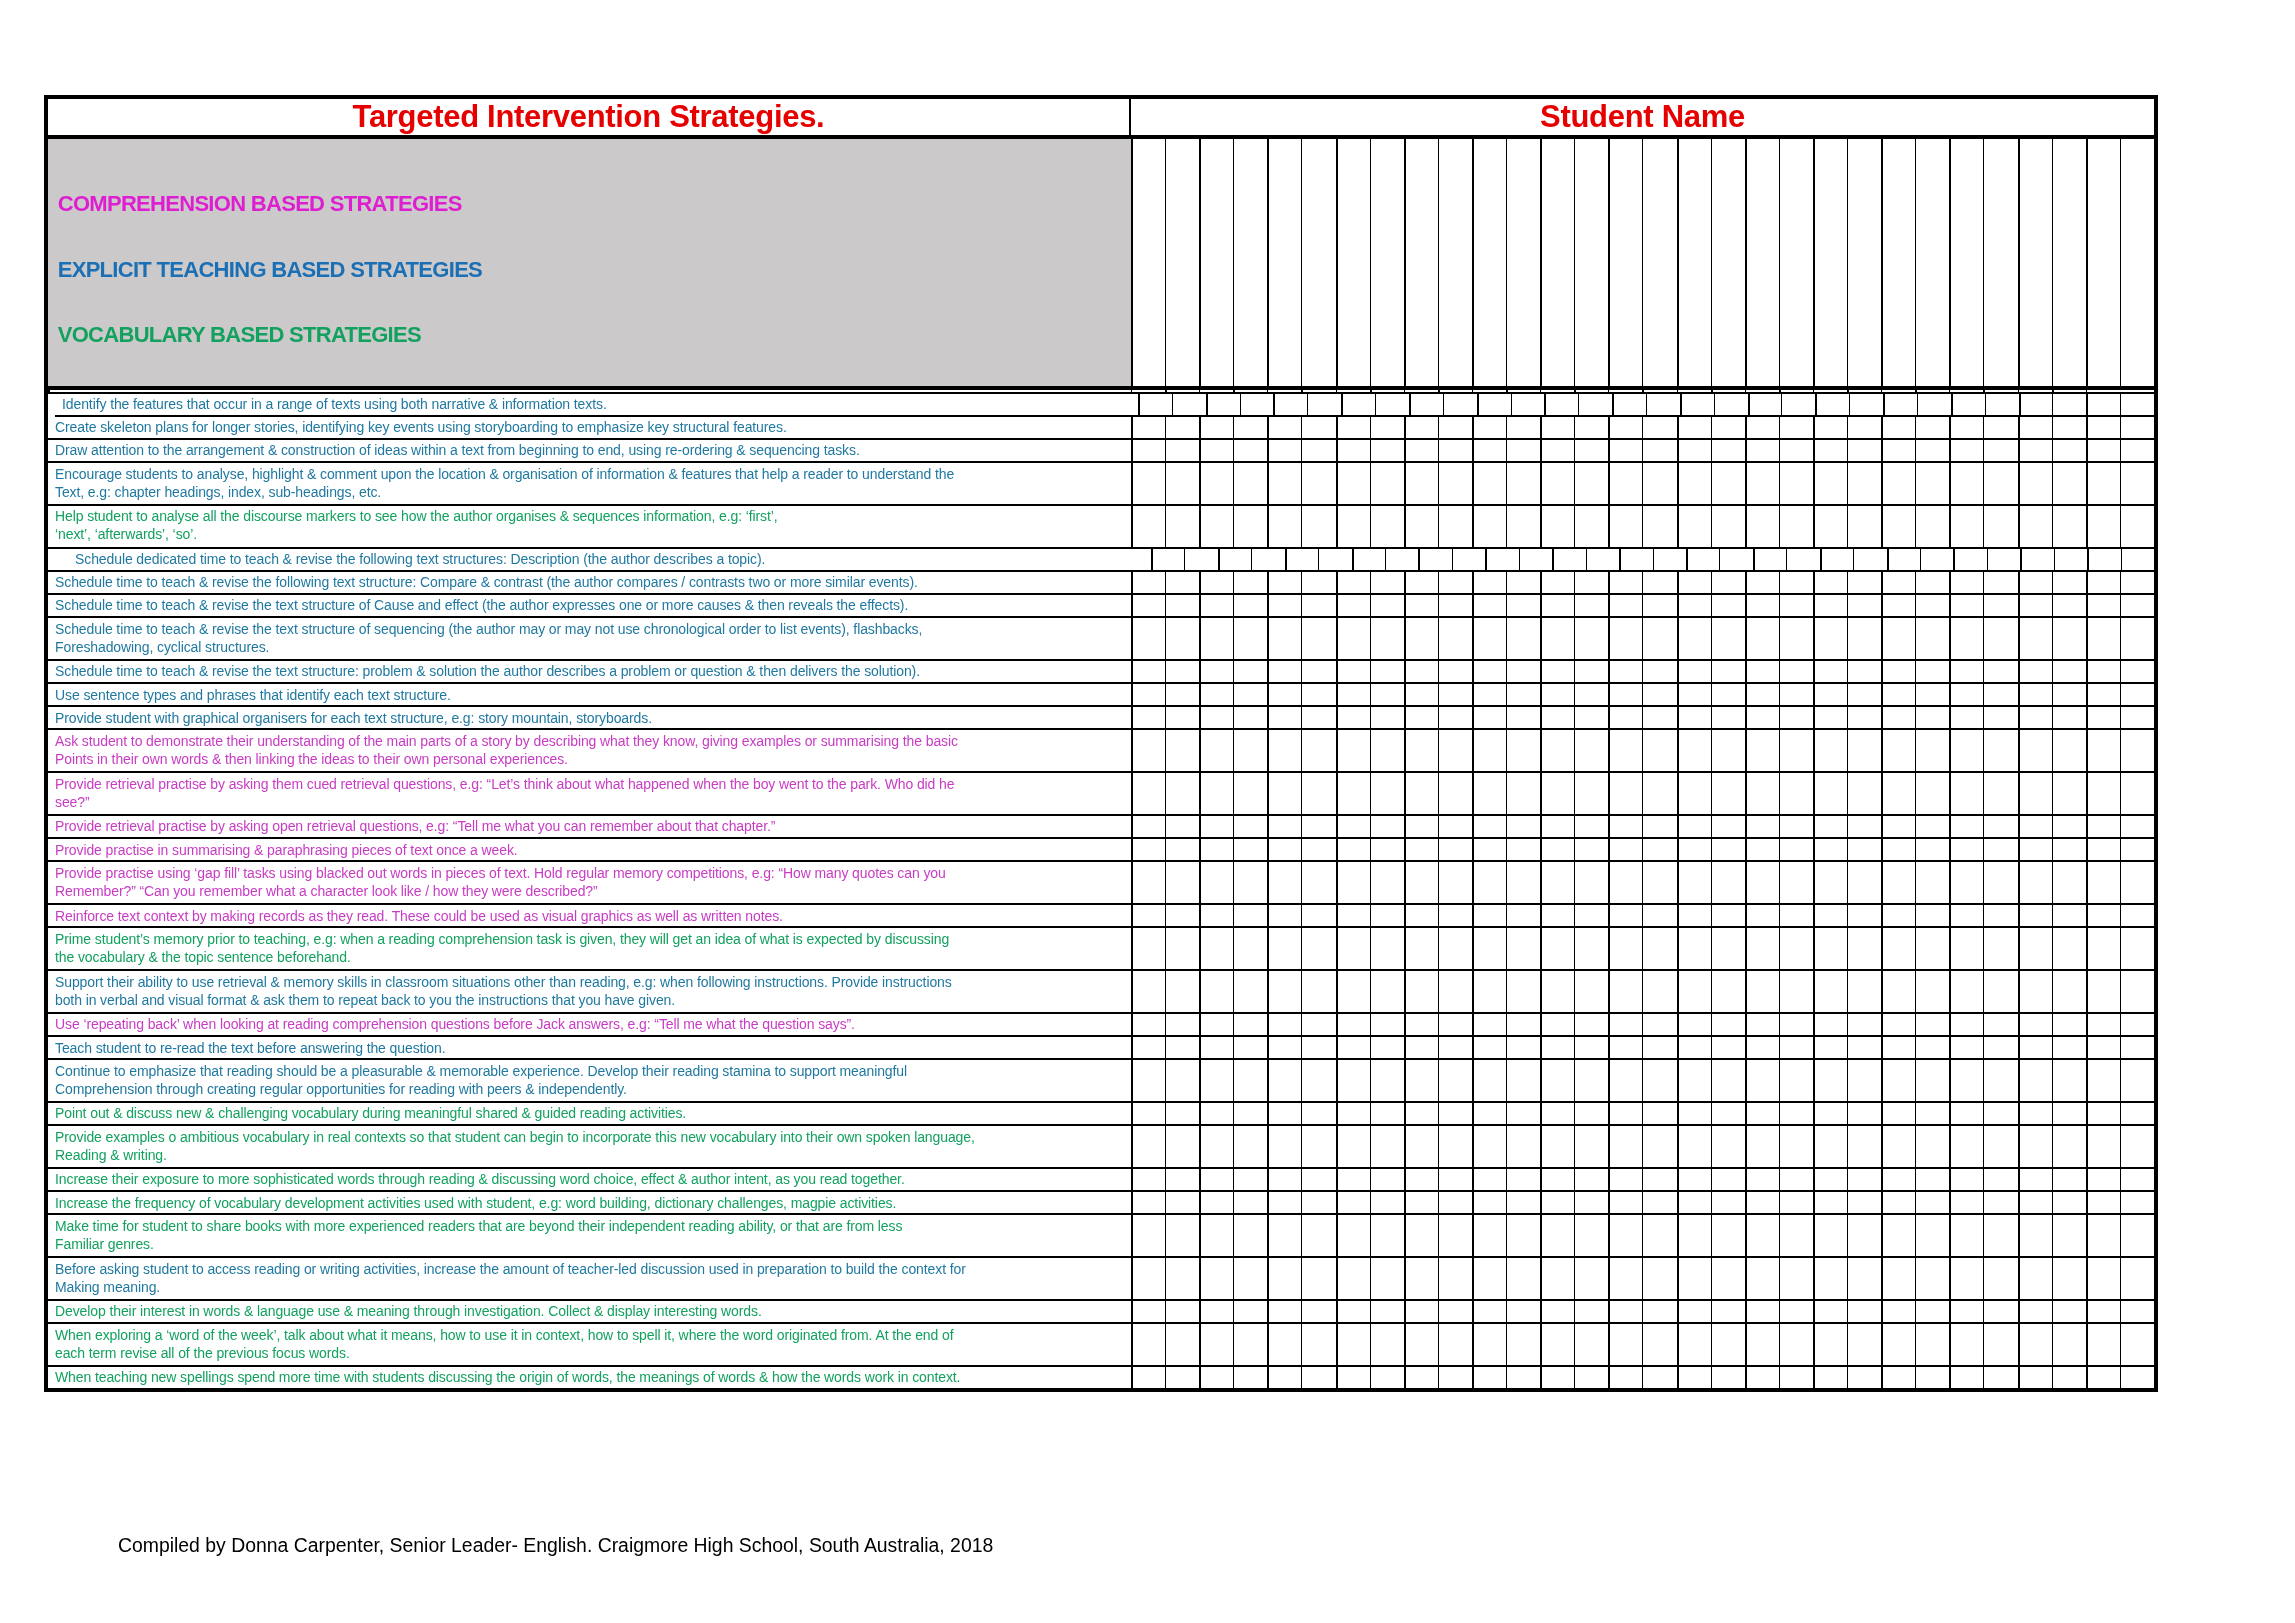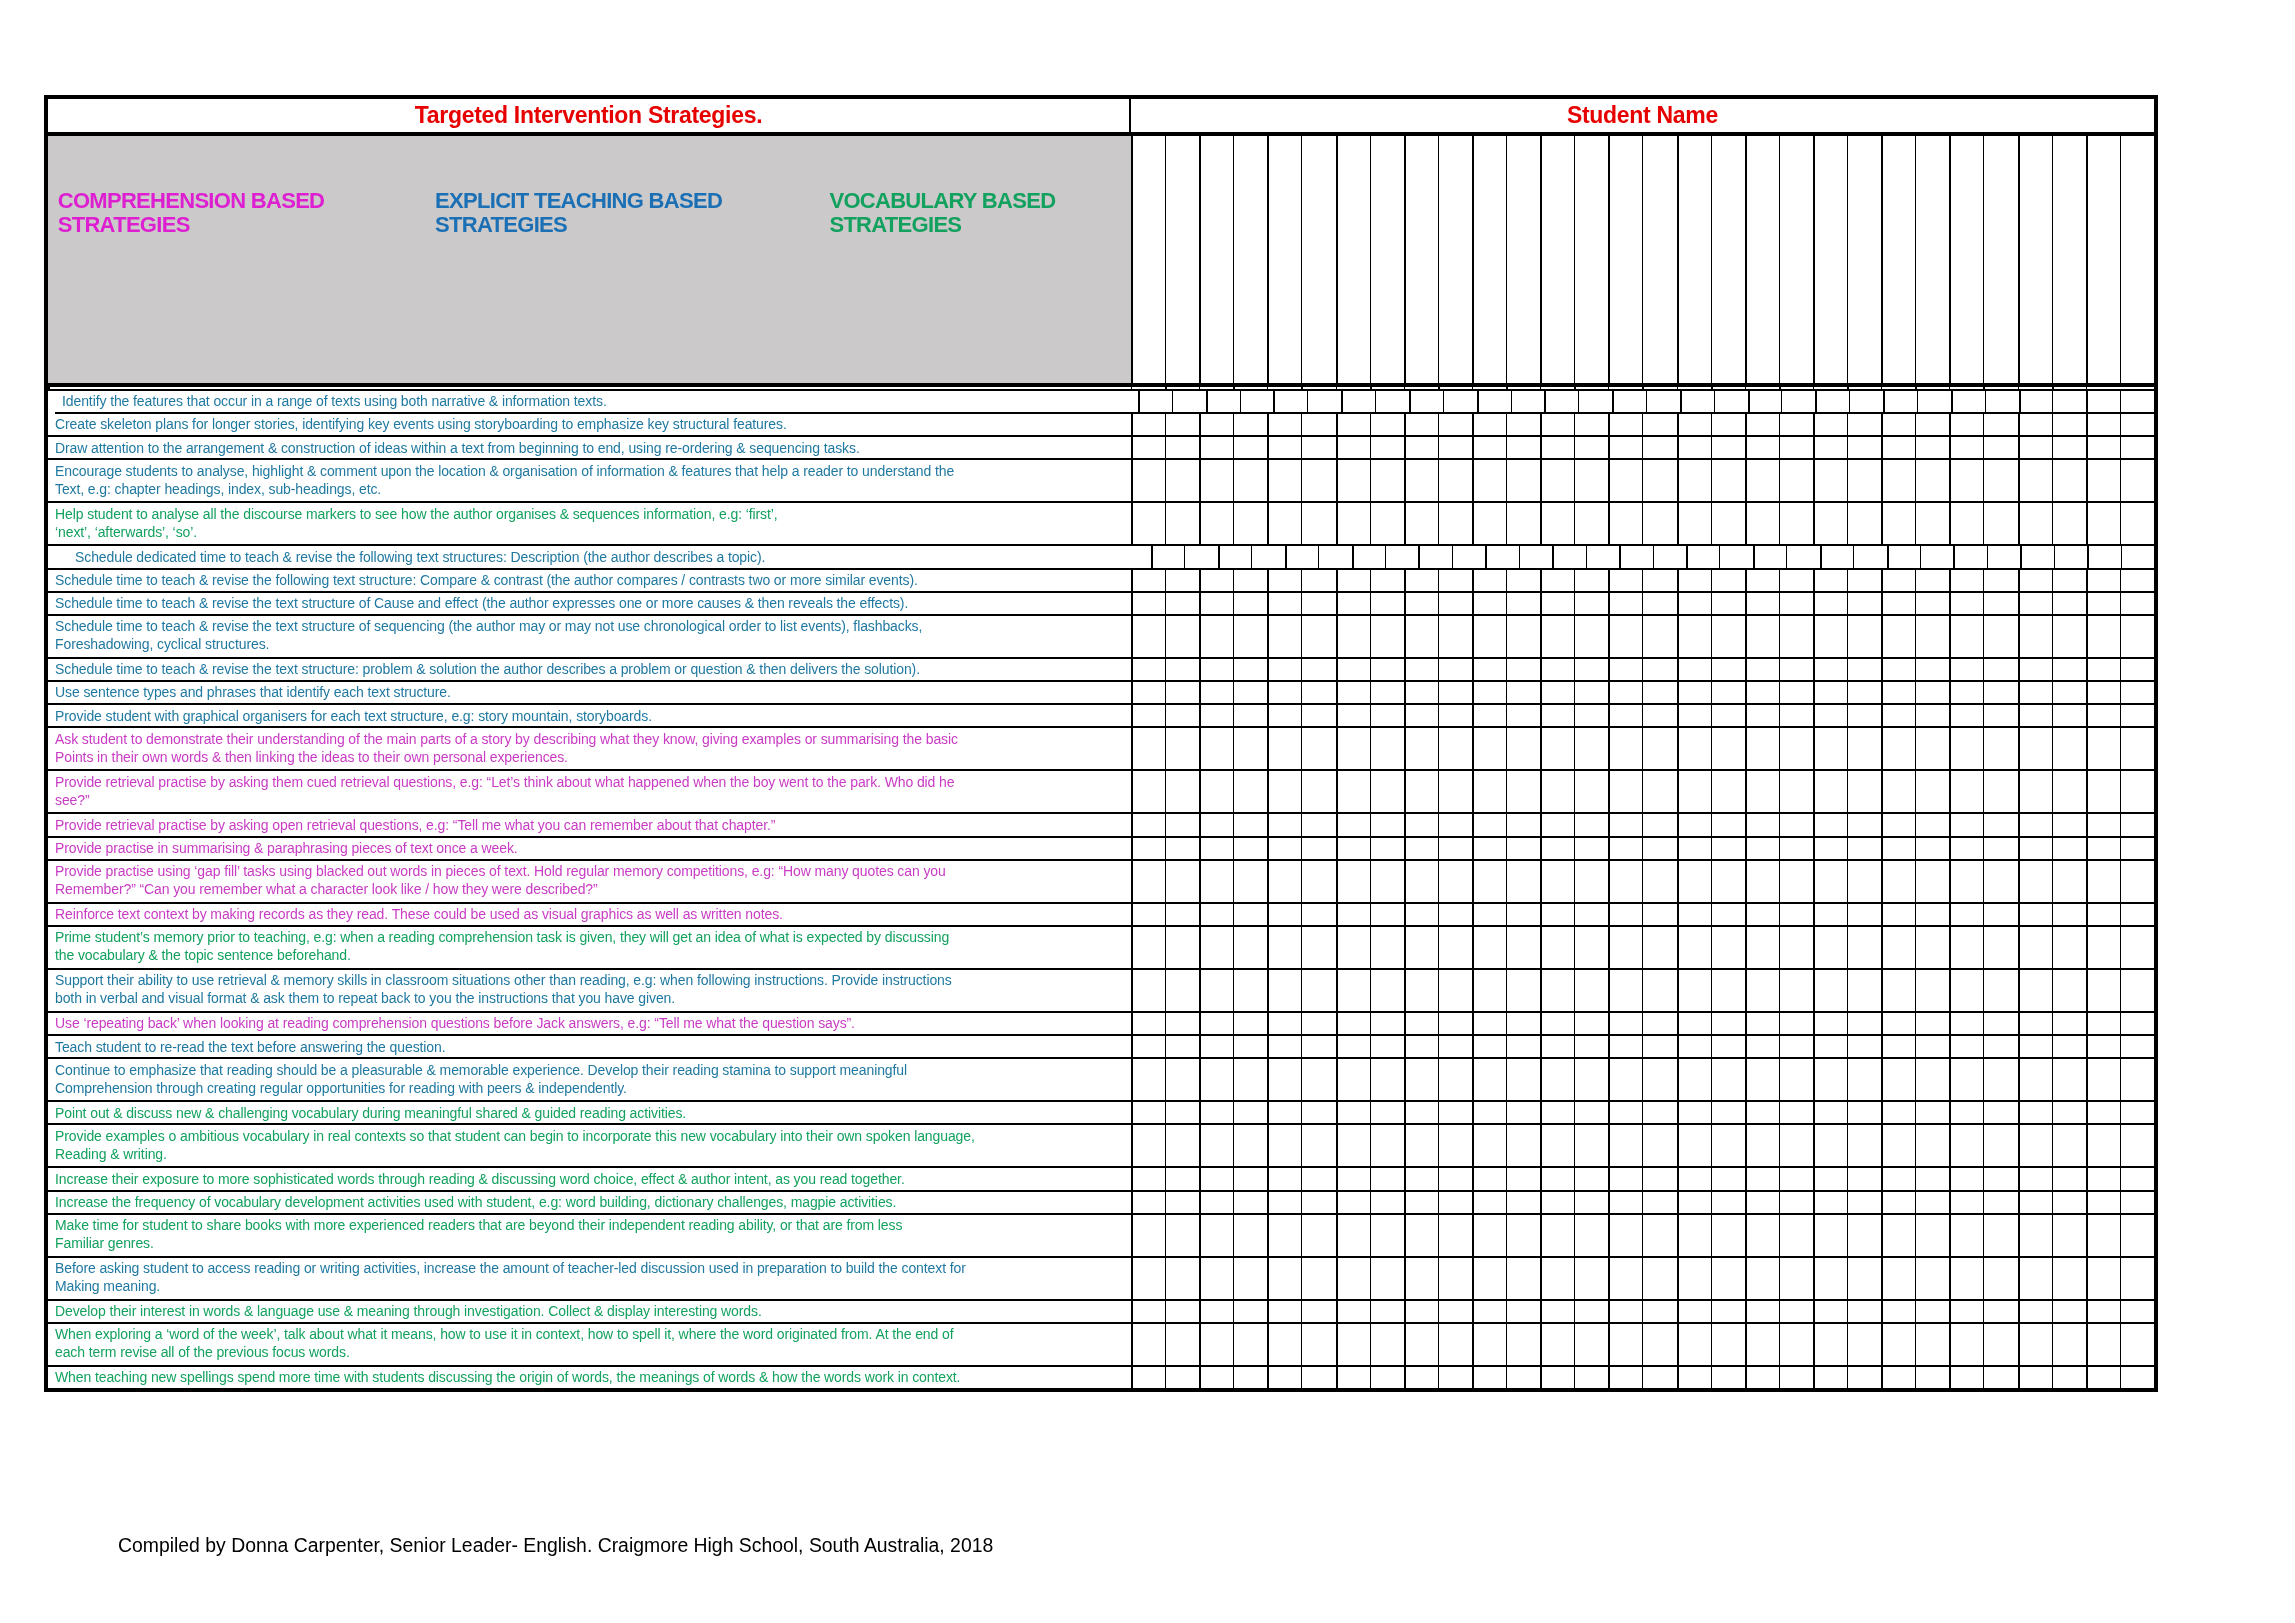--- a/index.html
+++ b/index.html
@@ -20,35 +20,35 @@
   }
   .header-row {
     flex:0 0 37px;
     display:grid;
     grid-template-columns:1083px 1fr;
     border-bottom:4.2px solid #000;
   }
   .title-cell, .student-name-cell {
     display:flex; align-items:center; justify-content:center;
     color:var(--title-red);
-    font-weight:bold; font-size:23px; letter-spacing:-0.3px;
+    font-weight:bold; font-size:31px; letter-spacing:-0.3px;
   }
   .title-cell { border-right:2.1px solid #000; }
   .table-body { flex:1 1 auto; display:flex; flex-direction:column; }
   .row {
     display:grid;
     grid-template-columns:1083px repeat(30, 1fr);
   }
   .cat-row { flex:0 0 251px; border-bottom:4.2px solid #000; }
   .strat-row { flex:1 1 auto; border-bottom:2.8px solid #000; }
   .strat-row:last-child { border-bottom:none; }
   .cat-cell {
     background:var(--gray-background);
     padding:53px 0 0 9.7px;
-    display:flex; flex-direction:row; gap:42px;
+    display:flex; flex-direction:column; gap:42px;
   }
   .cat-label {
     font-weight:bold; font-size:22px; letter-spacing:-0.7px;
     line-height:23.6px;
   }
   .cat-label.c-magenta { color:var(--category-magenta); }
   .cat-label.c-blue    { color:var(--category-blue); }
   .cat-label.c-green   { color:var(--category-green); }
   .text-cell {
     padding:1.4px 5.6px 0 7px;

